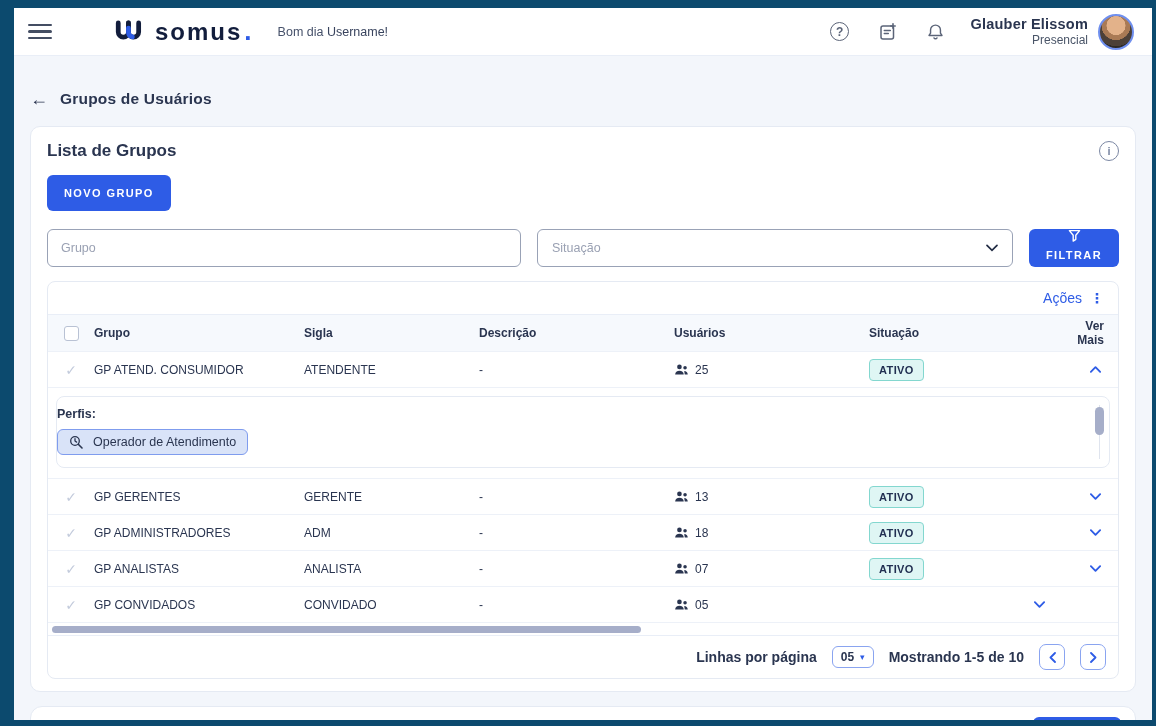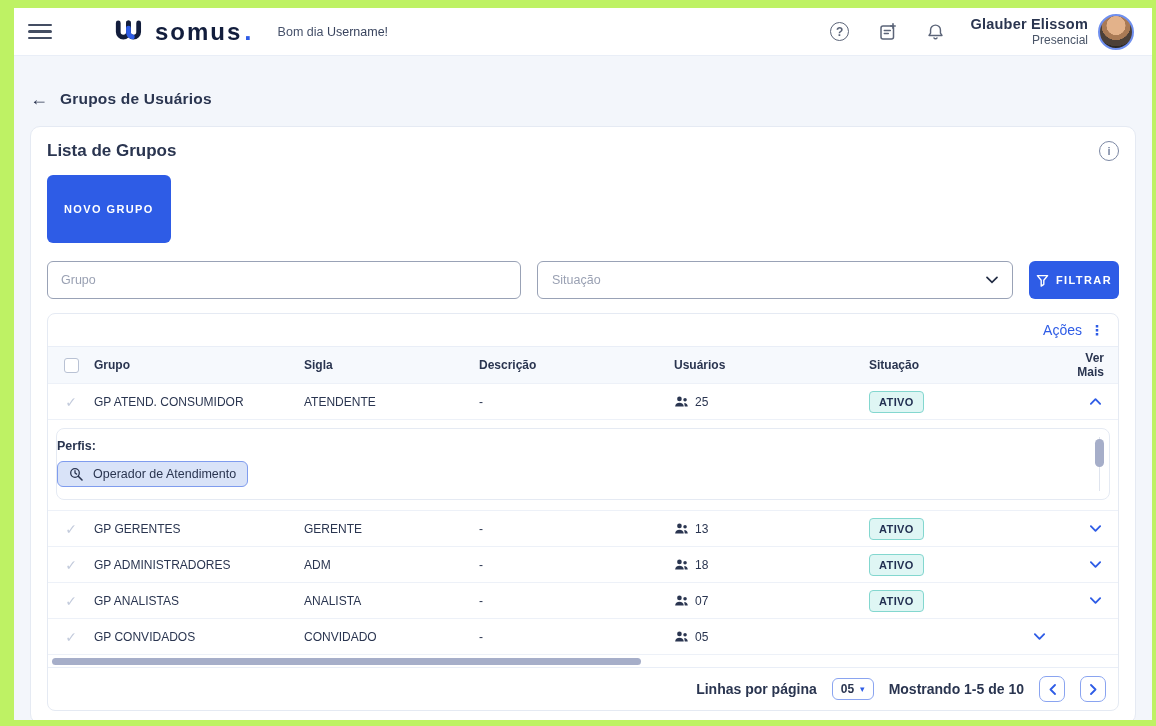--- a/index.html
+++ b/index.html
@@ -1,18 +1,18 @@
 <!DOCTYPE html>
 <html><head>
 <meta charset="utf-8">
 <style>
   * { margin:0; padding:0; box-sizing:border-box; }
   html,body { width:1156px; height:726px; background:#000; overflow:hidden;
     font-family:"Liberation Sans","DejaVu Sans",sans-serif; }
-  .frame { width:1156px; height:726px; background:#bef264; padding:8px 4px 6px 14px; }
+  .frame { width:1156px; height:726px; background:#0c4a6e; padding:8px 4px 6px 14px; }
   .screen { width:1138px; height:712px; background:#f3f6fb; overflow:hidden; display:flex; flex-direction:column; }
 
   
   .topbar { height:48px; background:#fff; border-bottom:1px solid #e9eef7; display:flex; align-items:center; padding:0 18px 0 14px; flex:0 0 auto; }
   .hamburger { width:24px; cursor:pointer; display:flex; flex-direction:column; gap:4px; }
   .hamburger span { display:block; height:2.6px; background:#444e63; border-radius:2px; }
   .logo { display:flex; align-items:center; margin-left:62px; cursor:pointer; }
   .logo-mark { margin-right:7px; }
   .logo-text { font-size:24px; font-weight:700; letter-spacing:2px; color:#121d3c; text-transform:lowercase; line-height:1; }
   .logo-dot { color:#2e5ce6; font-size:26px; font-weight:700; margin-left:2px; line-height:0.6; }
@@ -32,28 +32,28 @@
   .page-title { margin-top:34px; display:flex; align-items:center; gap:12px; }
   .back-arrow { font-size:18px; color:#2a3550; cursor:pointer; line-height:1; }
   .page-title h1 { font-size:15.5px; font-weight:700; color:#2a3550; letter-spacing:.2px; }
 
   .main-card { margin-top:18px; background:#fff; border:1px solid #e5eaf3; border-radius:10px; padding:14px 16px 12px; }
   .card-head { display:flex; align-items:center; justify-content:space-between; }
   .card-title { font-size:17px; font-weight:700; color:#2a3550; }
   .info-circle { width:20px; height:20px; border:1.7px solid #7b87a3; border-radius:50%; color:#7b87a3; font-size:11px; font-weight:700; font-style:normal; display:flex; align-items:center; justify-content:center; cursor:pointer; }
 
   .btn { background:#2e5ce6; color:#fff; border:none; border-radius:6px; font-size:11px; font-weight:700; letter-spacing:1.4px; cursor:pointer; font-family:inherit; }
-  .btn-novo { margin-top:14px; padding:28px 17px; }
+  .btn-novo { margin-top:14px; padding:12px 17px; }
 
   .filter-row { display:flex; gap:16px; margin-top:18px; align-items:stretch; }
   .input-grupo { flex:1 1 0; height:38px; border:1px solid #99a2b6; border-radius:6px; padding:0 13px; font-size:12.5px; color:#2a3550; background:#fff; font-family:inherit; outline:none; }
   .input-grupo::placeholder { color:#9aa1b3; }
   .select-box { flex:1 1 0; height:38px; border:1px solid #99a2b6; border-radius:6px; padding:0 14px; display:flex; align-items:center; justify-content:space-between; cursor:pointer; background:#fff; }
   .select-placeholder { font-size:12.5px; color:#9aa1b3; }
-  .btn-filtrar { width:90px; height:38px; display:flex; align-items:center; justify-content:center; gap:7px; }
+  .btn-filtrar { width:90px; height:38px; display:flex; align-items:center; gap:7px;flex-direction:column; }
 
   
   .table-box { margin-top:14px; border:1px solid #e5eaf3; border-radius:8px; overflow:hidden; background:#fff; }
   .actions-row { height:33px; display:flex; align-items:center; justify-content:flex-end; padding-right:14px; gap:8px; border-bottom:1px solid #e9eef7; }
   .actions-link { color:#2e5ce6; font-size:14px; cursor:pointer; }
   .kebab { color:#2e5ce6; font-size:14px; font-weight:700; cursor:pointer; line-height:1; }
 
   .tgrid { display:grid; grid-template-columns:44px 210px 175px 195px 195px 195px 1fr; align-items:center; }
   .thead { background:#f6f9fd; height:36px; }
   .thead .hcell { font-size:12px; font-weight:700; color:#2a3550; }

